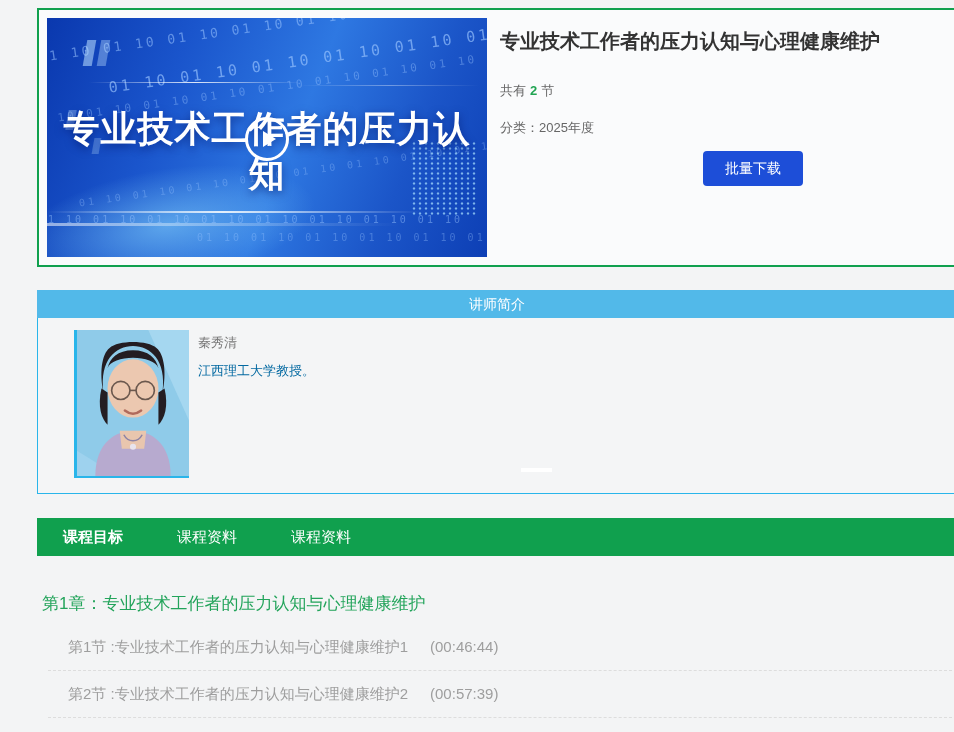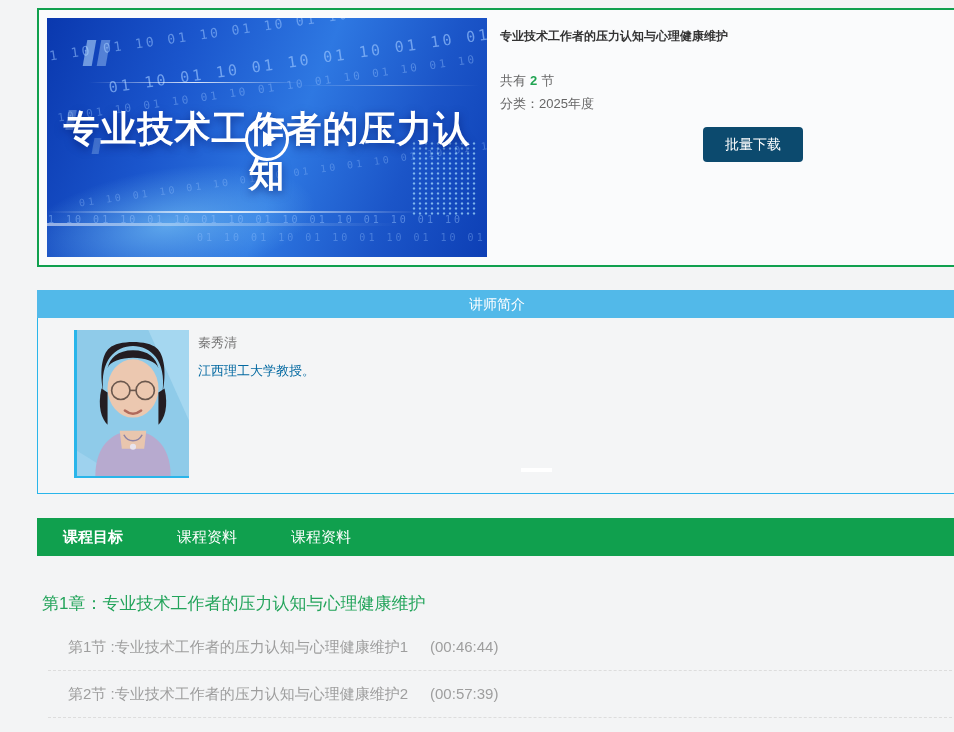--- a/index.html
+++ b/index.html
@@ -71,27 +71,27 @@
     position:absolute; top:99px; left:198px; width:44px; height:44px;
     border:3px solid #fff; border-radius:50%; cursor:pointer;
   }
   .play-tri {
     width:0; height:0; border-left:13px solid #fff;
     border-top:8px solid transparent; border-bottom:8px solid transparent;
     margin:11px 0 0 15px;
   }
 
   .course-info { margin-left:13px; flex:1; padding-top:10px; }
-  .course-title { font-size:12px; font-weight:bold; color:#333; }
+  .course-title { font-size:20px; font-weight:bold; color:#333; }
   .course-total { margin-top:27px; font-size:13px; color:#666; }
   .course-total .count { color:#21a452; font-weight:bold; margin:0 4px; }
-  .course-category { margin-top:5px; font-size:13px; color:#666; }
+  .course-category { margin-top:19px; font-size:13px; color:#666; }
   .download-btn {
     display:block; margin-top:14px; margin-left:203px; width:100px; height:35px;
-    background:#0c4a6e; border:none; border-radius:4px; color:#fff;
+    background:#1d4ed8; border:none; border-radius:4px; color:#fff;
     font-size:14px; font-family:inherit; cursor:pointer;
   }
 
   
   .instructor-section { margin-top:23px; }
   .instructor-header {
     height:28px; line-height:28px; background:#52b9e9; color:#fff;
     text-align:center; font-size:14px;
   }
   .instructor-body {

